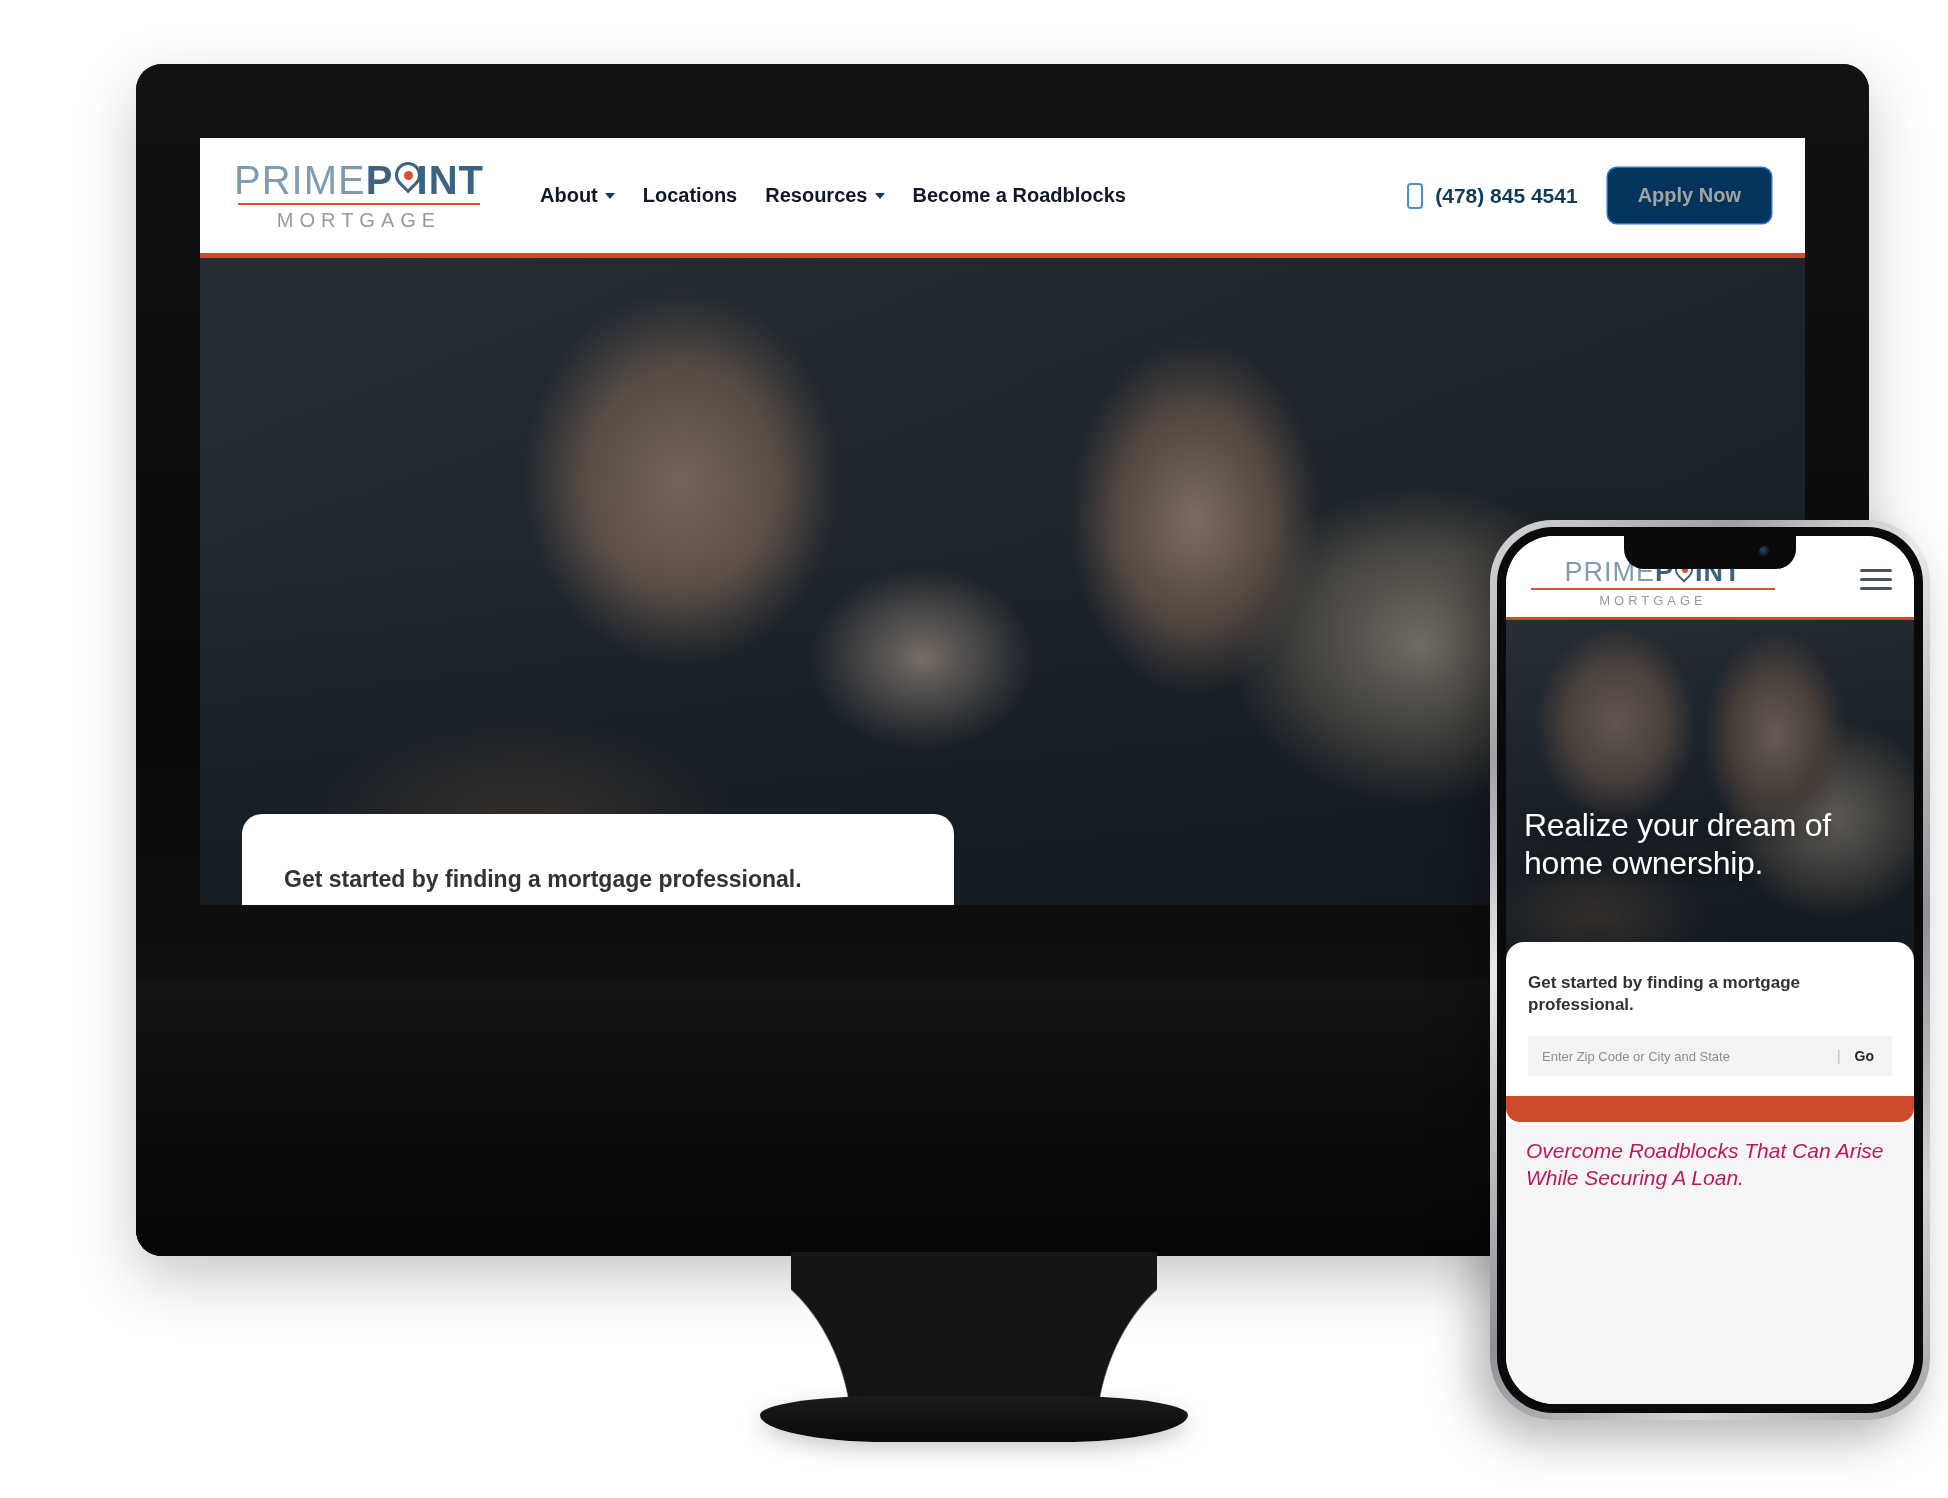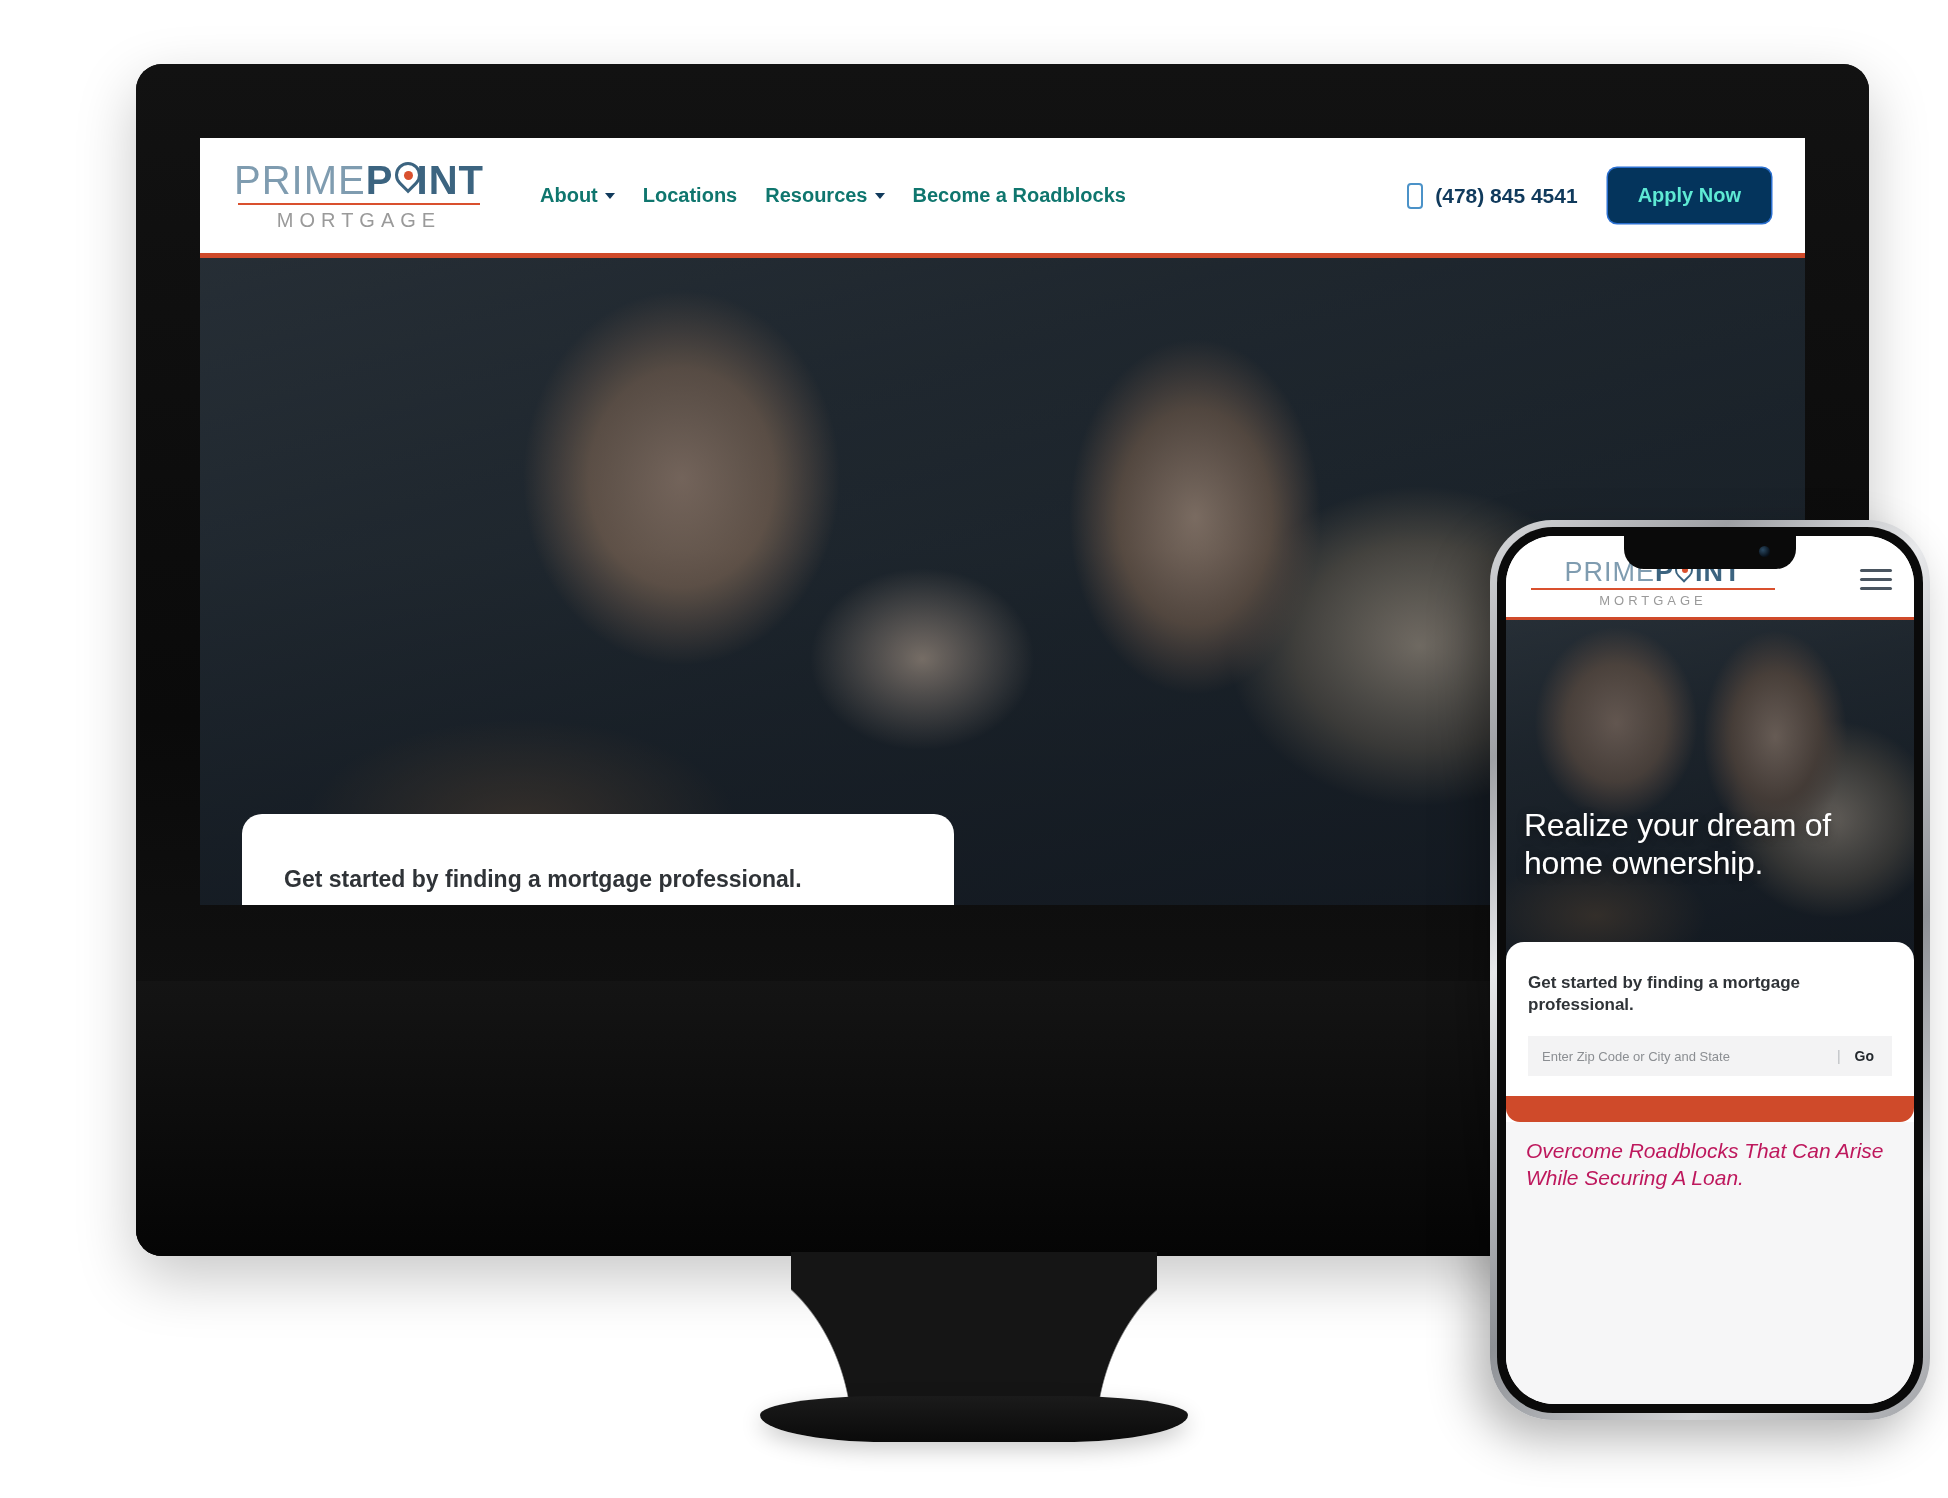--- a/index.html
+++ b/index.html
@@ -25,29 +25,29 @@
   .logo-prime{font-size:40px;letter-spacing:1px;color:#7f9cb0;font-weight:400;}
   .logo-po{font-size:40px;letter-spacing:1px;color:#3c6480;font-weight:700;}
   .logo-pin{position:relative;display:inline-block;width:30px;height:40px;}
   .pin-shape{position:absolute;left:2px;top:2px;width:26px;height:26px;border:3.5px solid #3c6480;
      border-radius:50% 50% 50% 0;transform:rotate(-45deg);background:#fff;}
   .pin-dot{position:absolute;left:11px;top:11px;width:9px;height:9px;border-radius:50%;background:#d9502e;}
   .logo-rule{height:2px;background:#d9502e;margin:3px 4px 4px 4px;}
   .logo-sub{text-align:center;font-size:20px;letter-spacing:6px;color:#9a9a9a;font-weight:400;}
 
   .nav{display:flex;align-items:center;gap:28px;margin-left:56px;}
-  .nav-item{font-size:20px;font-weight:700;color:#0f766e;white-space:nowrap;cursor:pointer;
+  .nav-item{font-size:20px;font-weight:700;color:#0f172a;white-space:nowrap;cursor:pointer;
             display:flex;align-items:center;gap:7px;}
   .caret{width:0;height:0;border-left:5px solid transparent;border-right:5px solid transparent;
          border-top:6px solid #103a5c;display:inline-block;}
 
   .header-right{margin-left:auto;display:flex;align-items:center;gap:30px;}
   .phone-link{display:flex;align-items:center;gap:12px;font-size:21px;font-weight:700;color:#103a5c;cursor:pointer;white-space:nowrap;}
   .phone-glyph{width:16px;height:26px;border:2.5px solid #4b92c8;border-radius:4px;}
-  .apply-btn{background:#04345c;color:#5eead4;font-size:20px;font-weight:700;border:none;
+  .apply-btn{background:#04345c;color:#a3a3a3;font-size:20px;font-weight:700;border:none;
      border-radius:9px;padding:16px 30px;cursor:pointer;white-space:nowrap;
      box-shadow:0 0 0 1.5px #2a6fd0;}
 
   
   .hero{position:relative;height:647px;overflow:hidden;background:#1d2b33;}
   .hero-photo{position:absolute;inset:0;
      background:
        radial-gradient(ellipse 220px 260px at 30% 34%, #c79f84 0%, #9b795f 42%, rgba(60,55,55,0) 72%),
        radial-gradient(ellipse 170px 240px at 62% 40%, #cfa98d 0%, #8d6d55 45%, rgba(50,45,48,0) 74%),
        radial-gradient(ellipse 240px 200px at 76% 60%, #c8b49a 0%, #6a6152 52%, rgba(40,42,48,0) 80%),

